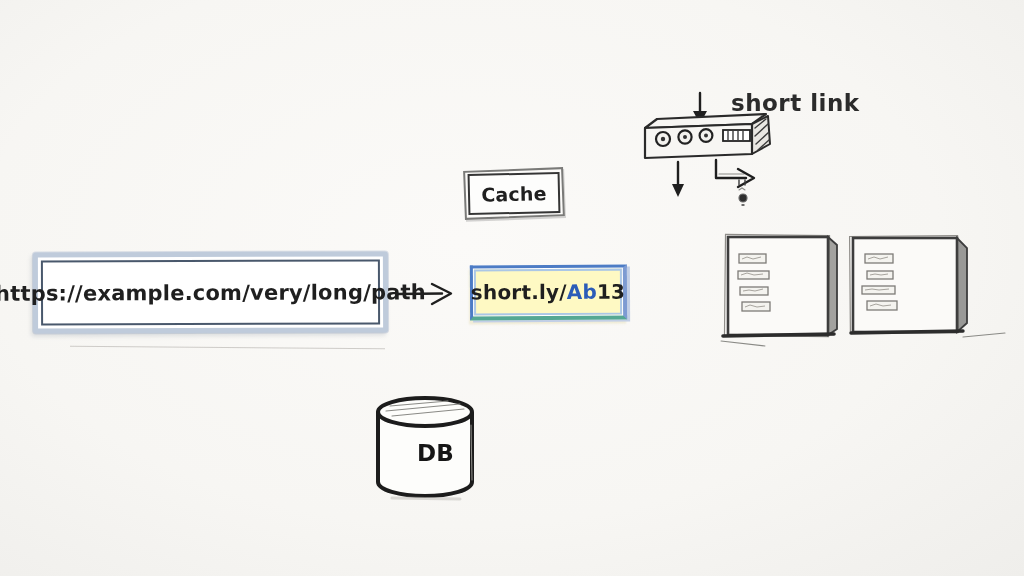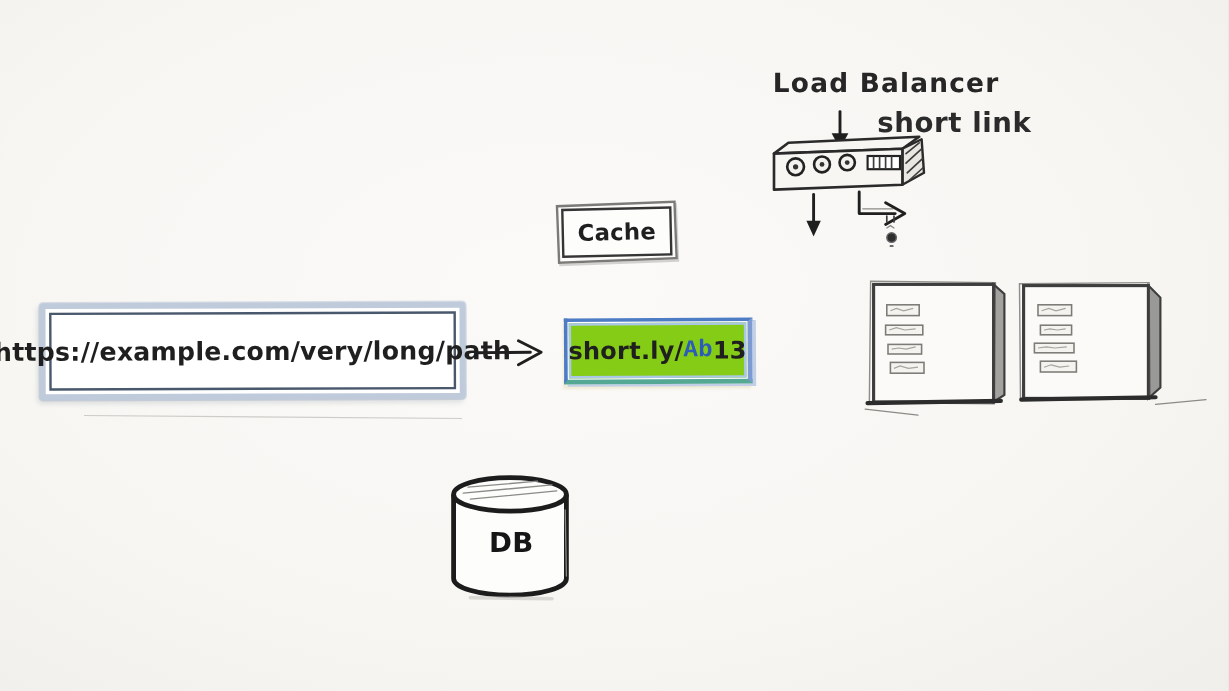--- a/index.html
+++ b/index.html
@@ -31,41 +31,41 @@
   
   .short-box{
     position:absolute;left:470px;top:265px;width:157px;height:55px;box-sizing:border-box;
     background:#fff;transform:rotate(-.3deg);
     border-style:solid;border-width:3px 4px 4px 3px;
     border-color:var(--short-box-blue,#4d7cc5) #7d9bd2 var(--short-box-teal,#55a893) var(--short-box-blue,#4d7cc5);
     box-shadow:3px 2px 0 #c2cfe6, -1px 4px 2px rgba(210,200,120,.25);
   }
   .short-box-inner{
     position:absolute;inset:1px;border:2px solid #abc7e6;
-    display:flex;align-items:center;justify-content:center;background:#84cc16;
+    display:flex;align-items:center;justify-content:center;background:#fef9c3;
   }
   .short-box-inner span{font-size:20px;}
-  .code-hl{color:var(--short-code-blue,#2b5cb8);font-family:Liberation Mono, monospace;}
+  .code-hl{color:var(--short-code-blue,#2b5cb8);}
 
   
   .cache-box{
     position:absolute;left:464px;top:169px;width:100px;height:49px;box-sizing:border-box;
     border:2px solid #7a7a78;background:#fcfbf9;transform:rotate(-2.2deg);
     box-shadow:1px 2px 0 rgba(90,90,90,.25);
   }
   .cache-inner{
     position:absolute;inset:2px;border:2px solid #353535;background:#fdfdfc;
     transform:rotate(.9deg);display:flex;align-items:center;justify-content:center;
   }
   .cache-inner span{font-size:19px;}
 
   
   .lb-title{position:absolute;left:644px;top:58px;font-size:22px;font-weight:600;letter-spacing:1px;color:#262626;}
   .lb-sub{position:absolute;left:731px;top:90px;font-size:23px;font-weight:600;letter-spacing:.5px;color:#2b2b2b;}
-  .db-label{position:absolute;left:398px;top:440px;width:56px;text-align:center;font-size:23px;font-weight:600;color:#161616;}
+  .db-label{position:absolute;left:398px;top:440px;width:56px;text-align:right;font-size:23px;font-weight:600;color:#161616;}
 
   
   svg{position:absolute;overflow:visible;}
   .ink-line{stroke:var(--ink,#1f1f1f);stroke-width:2.4;fill:none;stroke-linecap:round;stroke-linejoin:round;}
   .ink-thin{stroke:#3c3c3c;stroke-width:1.4;fill:none;stroke-linecap:round;}
   .pencil-soft{stroke:#8a8a86;stroke-width:1.1;fill:none;stroke-linecap:round;}
   .face-fill{fill:#f7f6f3;stroke:#2a2a2a;stroke-width:2.2;stroke-linejoin:round;}
   .face-side{fill:#e9e7e2;stroke:#2a2a2a;stroke-width:2;stroke-linejoin:round;}
   .slot{fill:#f4f3ef;stroke:#7d7b77;stroke-width:1.3;}
   .squiggle{stroke:#a7a49e;stroke-width:1;fill:none;}
@@ -95,21 +95,20 @@
         <span class="hand">13</span>
     </div>
   </div>
 
   <div class="cache-box">
     <div class="cache-inner">
       <span class="hand">Cache</span>
     </div>
   </div>
 
-  <div class="lb-title hand">Load Balancer</div>
   <div class="lb-sub hand">short link</div>
 
   <svg style="left:630px;top:88px;" width="210" height="145" viewBox="0 0 210 145">
 
     <g>
       <path class="ink-line" d="M70 5 L70 24"></path>
       <polygon points="63,23 70,36 77,23" fill="#1f1f1f"></polygon>
     </g>
 
     <polygon class="face-fill" points="15,40 27,31 136,26 122,36"></polygon>

